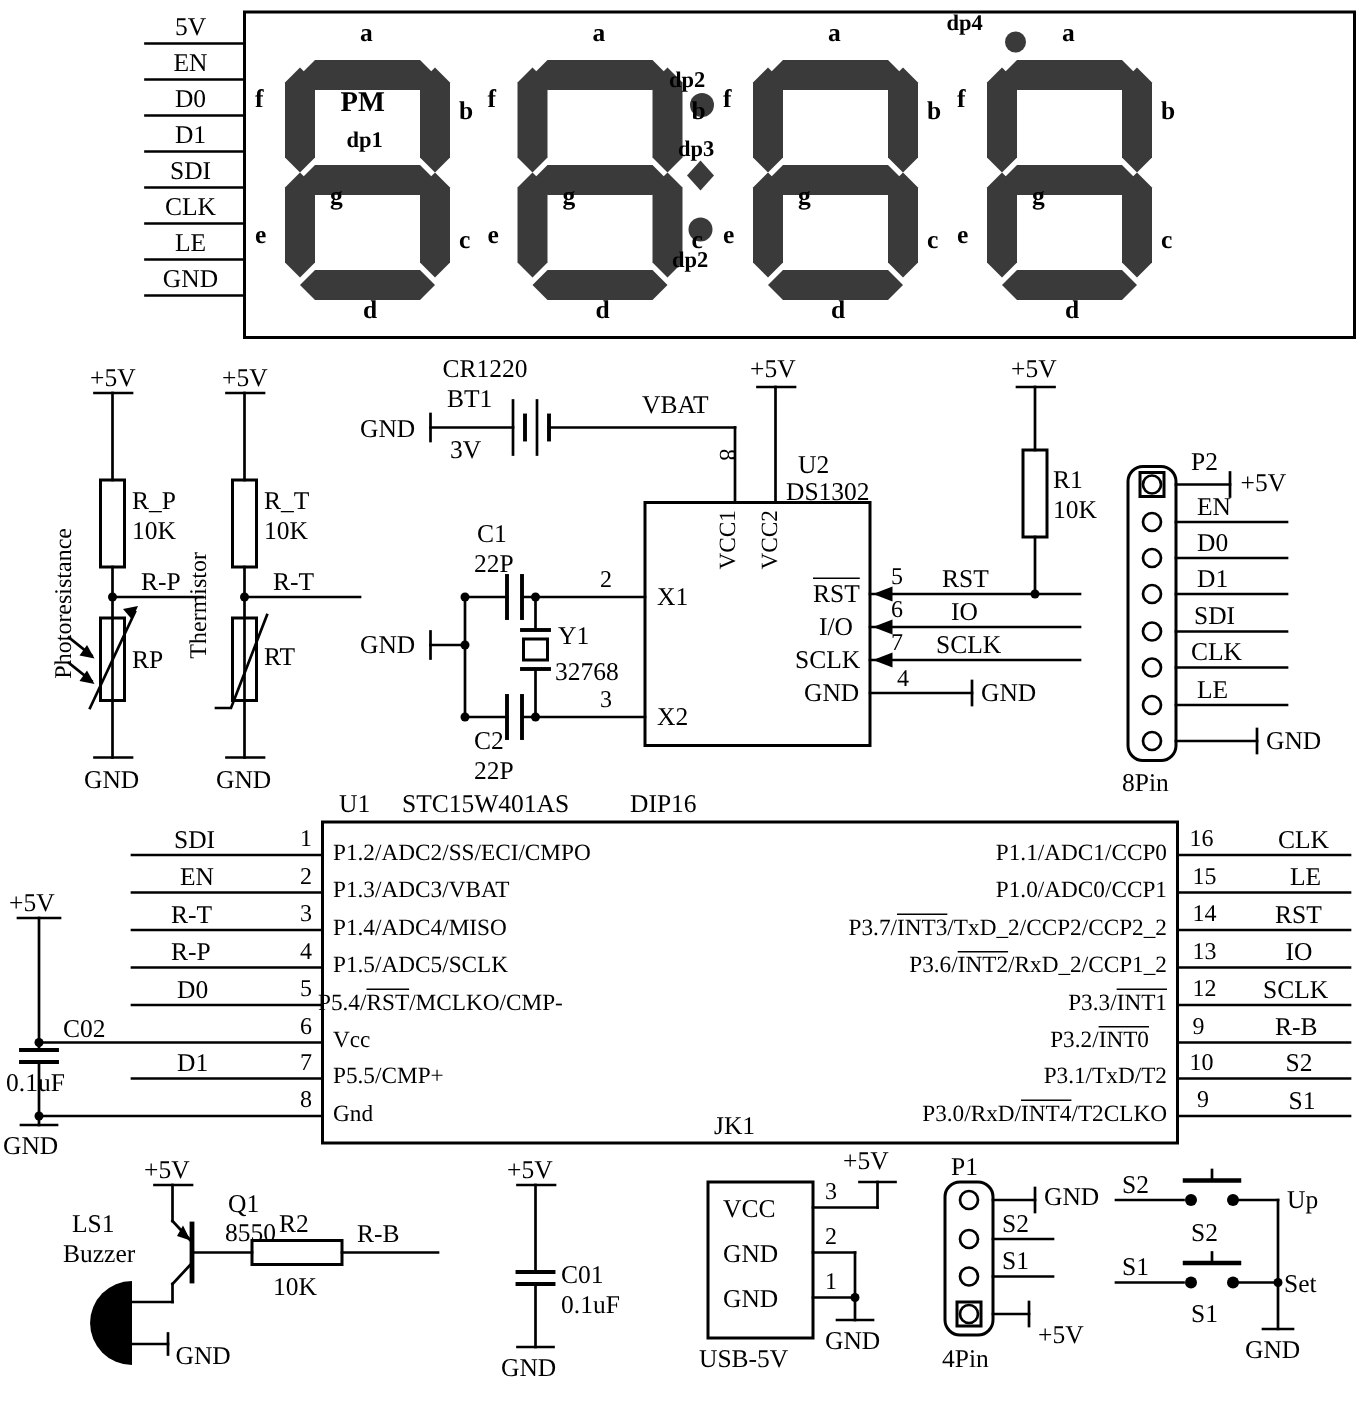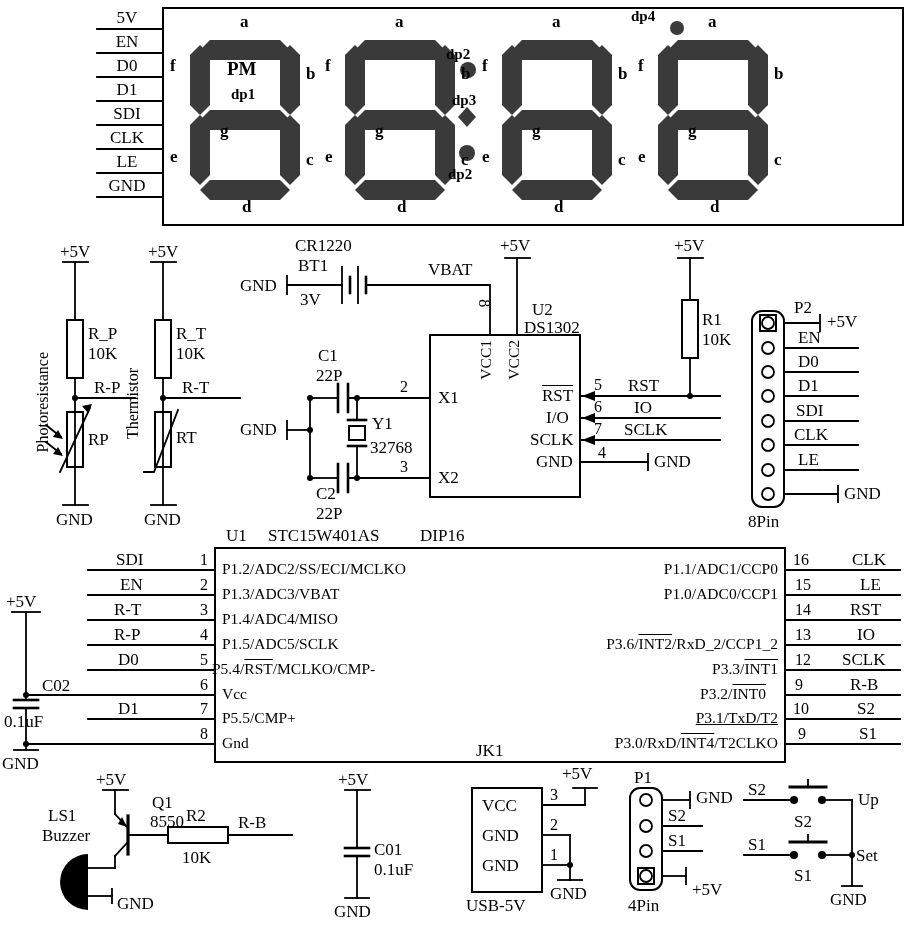--- a/index.html
+++ b/index.html
@@ -8,21 +8,21 @@
 #stage svg{position:absolute;left:0;top:0}
 .t{position:absolute;font-size:17px;color:#000;white-space:nowrap;line-height:1.15}
 .b{font-weight:bold}
 .s{font-size:15px}
 .n{font-size:16px}
 .pin{font-size:15.5px}
 .big{font-size:19px}
 .vert{writing-mode:vertical-rl;transform:rotate(180deg)}
 .rot90{transform:rotate(90deg)}
 .ov{text-decoration:overline}
-.un{text-decoration:underline}
+.un{}
 .ctr{width:60px;text-align:center}
 .rt{text-align:right}
 .w{stroke:#000;stroke-width:1.8;fill:none;stroke-linecap:square}
 .o{stroke:#000;stroke-width:2;fill:none}
 .f{fill:#000;stroke:none}
 .hole{stroke:#000;stroke-width:1.8;fill:#fff}
 .plate{stroke:#000;stroke-width:2.6}
 </style>
 </head>
 <body>
@@ -408,31 +408,32 @@
 
 <div class="t n" style="left:200px;top:551px">1</div>
 <div class="t n" style="left:200px;top:576px">2</div>
 <div class="t n" style="left:200px;top:601px">3</div>
 <div class="t n" style="left:200px;top:626px">4</div>
 <div class="t n" style="left:200px;top:651px">5</div>
 <div class="t n" style="left:200px;top:676px">6</div>
 <div class="t n" style="left:200px;top:700px">7</div>
 <div class="t n" style="left:200px;top:725px">8</div>
 
-<div class="t pin" style="left:222px;top:560px"><span>P1.2/ADC2/SS/ECI/MCLKO</span></div>
+<div class="t pin" style="left:222px;top:560px"><span>P1.2/ADC2/SS/ECI/CMPO</span></div>
 <div class="t pin" style="left:222px;top:585px"><span>P1.3/ADC3/VBAT</span></div>
 <div class="t pin" style="left:222px;top:610px"><span>P1.4/ADC4/MISO</span></div>
 <div class="t pin" style="left:222px;top:635px"><span>P1.5/ADC5/SCLK</span></div>
 <div class="t pin" style="left:212px;top:660px"><span>P5.4/</span><span class="ov">RST</span><span>/MCLKO/CMP-</span></div>
 <div class="t pin" style="left:222px;top:685px"><span>Vcc</span></div>
 <div class="t pin" style="left:222px;top:709px"><span>P5.5/CMP+</span></div>
 <div class="t pin" style="left:222px;top:734px"><span>Gnd</span></div>
 
 <div class="t pin rt" style="right:127px;top:560px"><span>P1.1/ADC1/CCP0</span></div>
 <div class="t pin rt" style="right:127px;top:585px"><span>P1.0/ADC0/CCP1</span></div>
+<div class="t pin rt" style="right:127px;top:610px"><span>P3.7/</span><span class="ov">INT3</span><span>/TxD_2/CCP2/CCP2_2</span></div>
 <div class="t pin rt" style="right:127px;top:635px"><span>P3.6/</span><span class="ov">INT2</span><span>/RxD_2/CCP1_2</span></div>
 <div class="t pin rt" style="right:127px;top:660px"><span>P3.3/</span><span class="ov">INT1</span></div>
 <div class="t pin rt" style="right:139px;top:685px"><span>P3.2/</span><span class="ov">INT0</span></div>
 <div class="t pin rt" style="right:127px;top:709px"><span class="un">P3.1/TxD/T2</span></div>
 <div class="t pin rt" style="right:127px;top:734px"><span>P3.0/RxD/</span><span class="ov">INT4</span><span>/T2CLKO</span></div>
 
 <div class="t n" style="left:793px;top:551px">16</div>
 <div class="t n" style="left:795px;top:576px">15</div>
 <div class="t n" style="left:795px;top:601px">14</div>
 <div class="t n" style="left:795px;top:626px">13</div>

